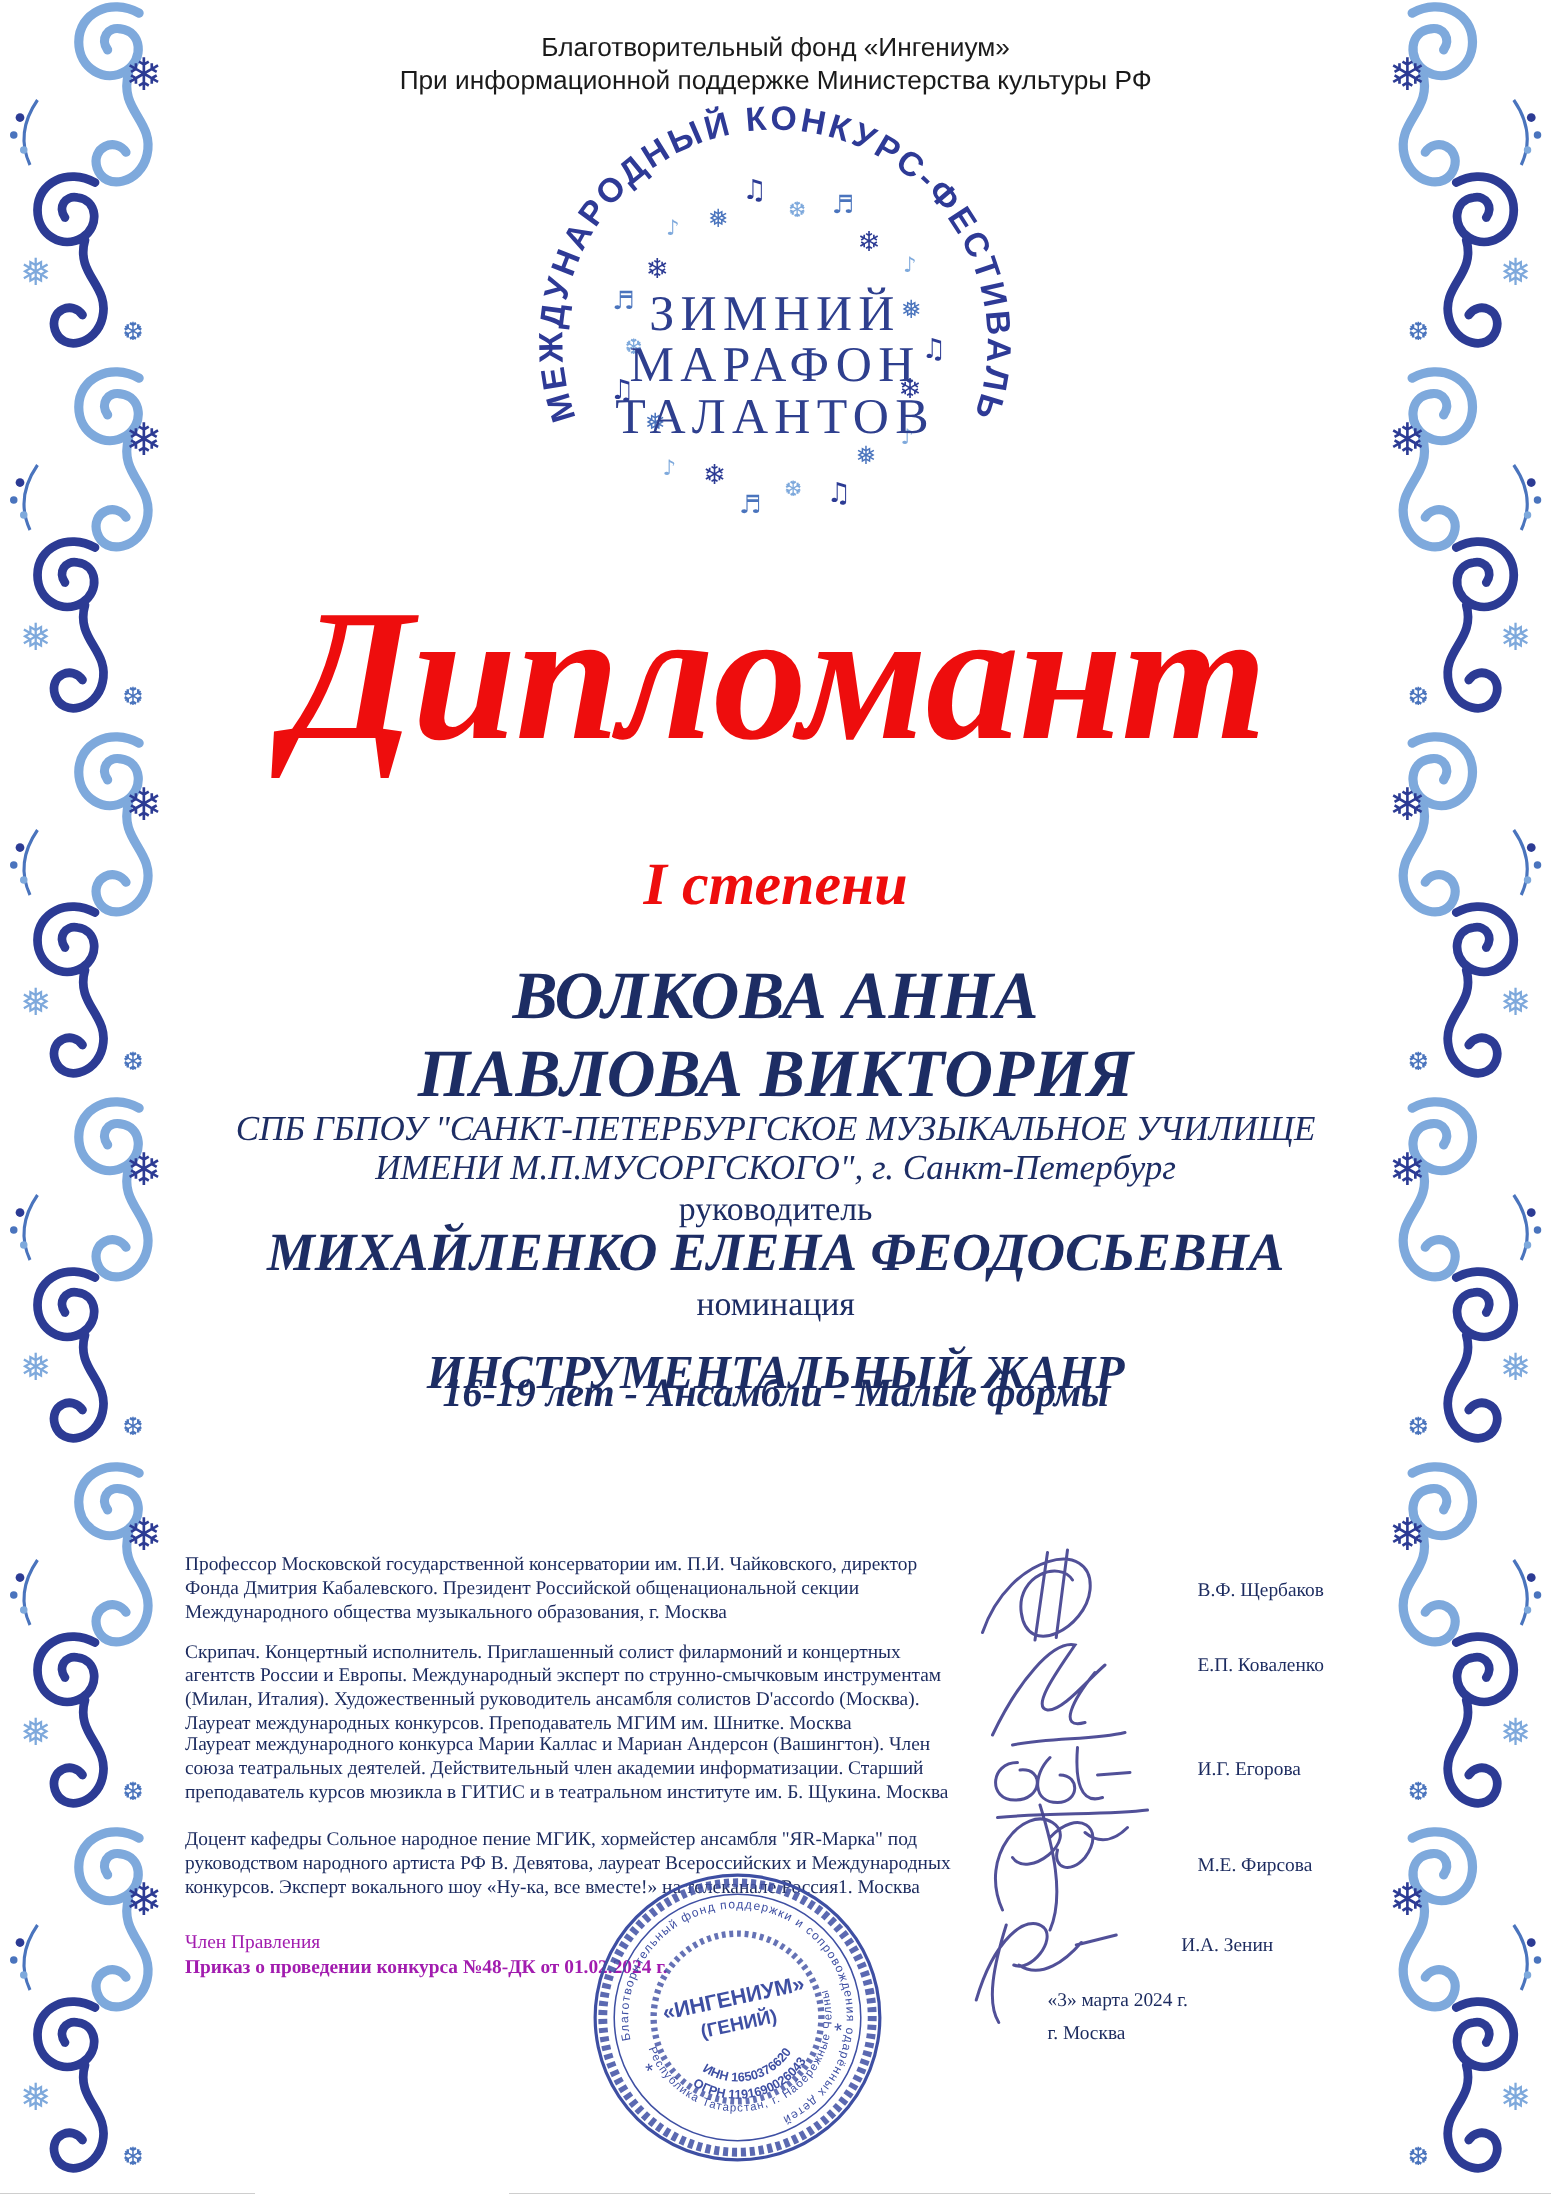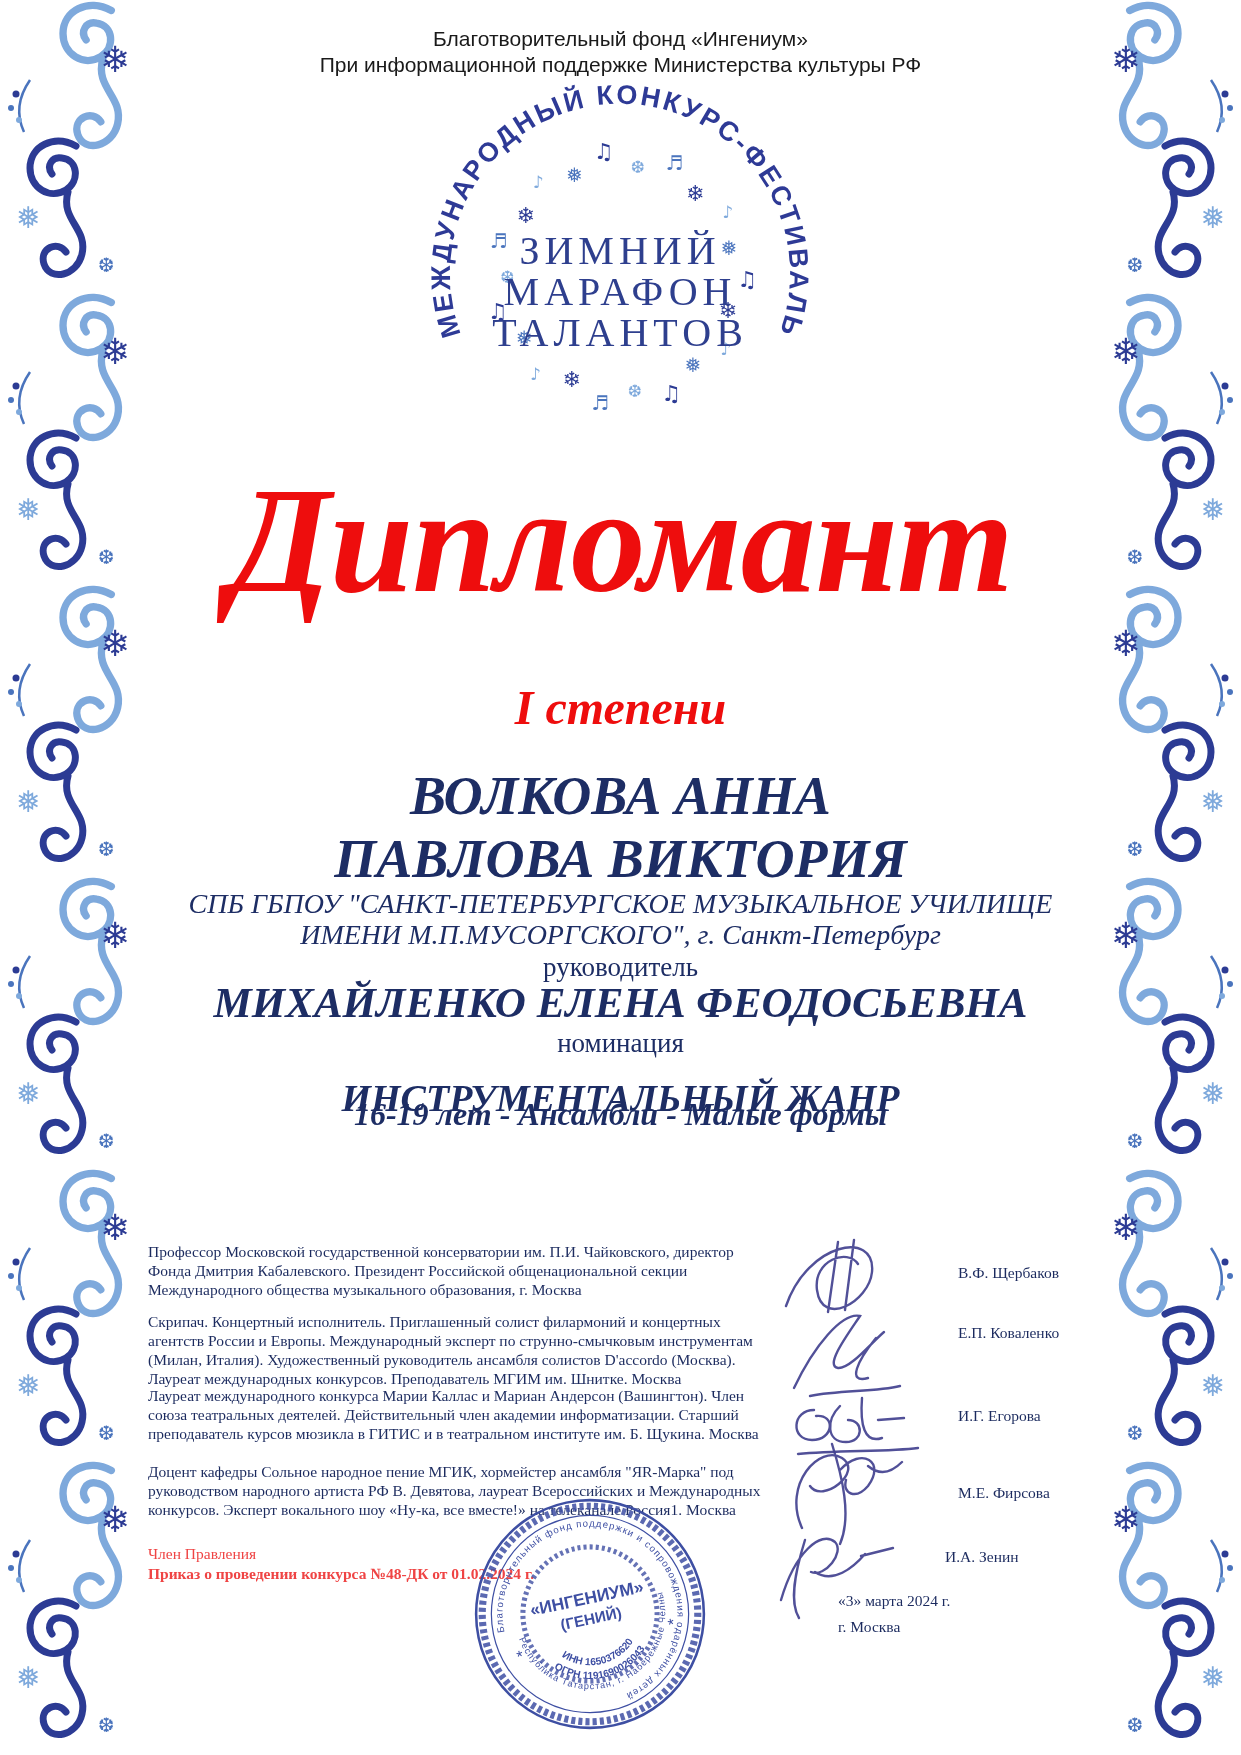--- a/index.html
+++ b/index.html
@@ -14,21 +14,21 @@
   .degree{font-size:48px;font-weight:bold;font-style:italic;}
   .small-label{font-size:27px;}
   .recipient{font-size:54px;font-weight:bold;font-style:italic;line-height:1.05;}
   .institution{font-size:28px;font-style:italic;line-height:31px;}
   .leader{font-size:43px;font-weight:bold;font-style:italic;}
   .nomination{font-size:38px;font-weight:bold;font-style:italic;margin-top:24px;}
   .category{font-size:32px;font-weight:bold;font-style:italic;}
   .jrow{position:absolute;left:120px;width:1001px;}
   .jbio{position:absolute;left:28px;width:632px;font-size:15.5px;line-height:19px;color:#1c2b5f;text-align:left;}
   .jname{position:absolute;left:838px;top:50%;transform:translateY(-50%);font-size:15.5px;color:#1c2b5f;white-space:nowrap;}
-  .footer-left{position:absolute;left:148px;top:1544px;font-size:15.5px;color:#ef4444;line-height:20px;text-align:left;}
+  .footer-left{position:absolute;left:148px;top:1544px;font-size:15.5px;color:#a21caf;line-height:20px;text-align:left;}
   .footer-left .bold{font-weight:bold;}
   .sig{position:absolute;}
   .sig path{fill:none;stroke:#42418f;stroke-width:2.4;stroke-linecap:round;opacity:.92;}
   .date-block{position:absolute;left:838px;width:200px;text-align:left;font-size:15.5px;color:#1c2b5f;}
   .signer{position:absolute;left:945px;top:1548px;width:220px;text-align:left;font-size:15.5px;color:#1c2b5f;}
   .border-host{position:absolute;top:0;width:145px;height:1755px;pointer-events:none;}
   .border-left{left:0;}
   .border-right{right:0;transform:scaleX(-1);}
 </style>
 </head>

